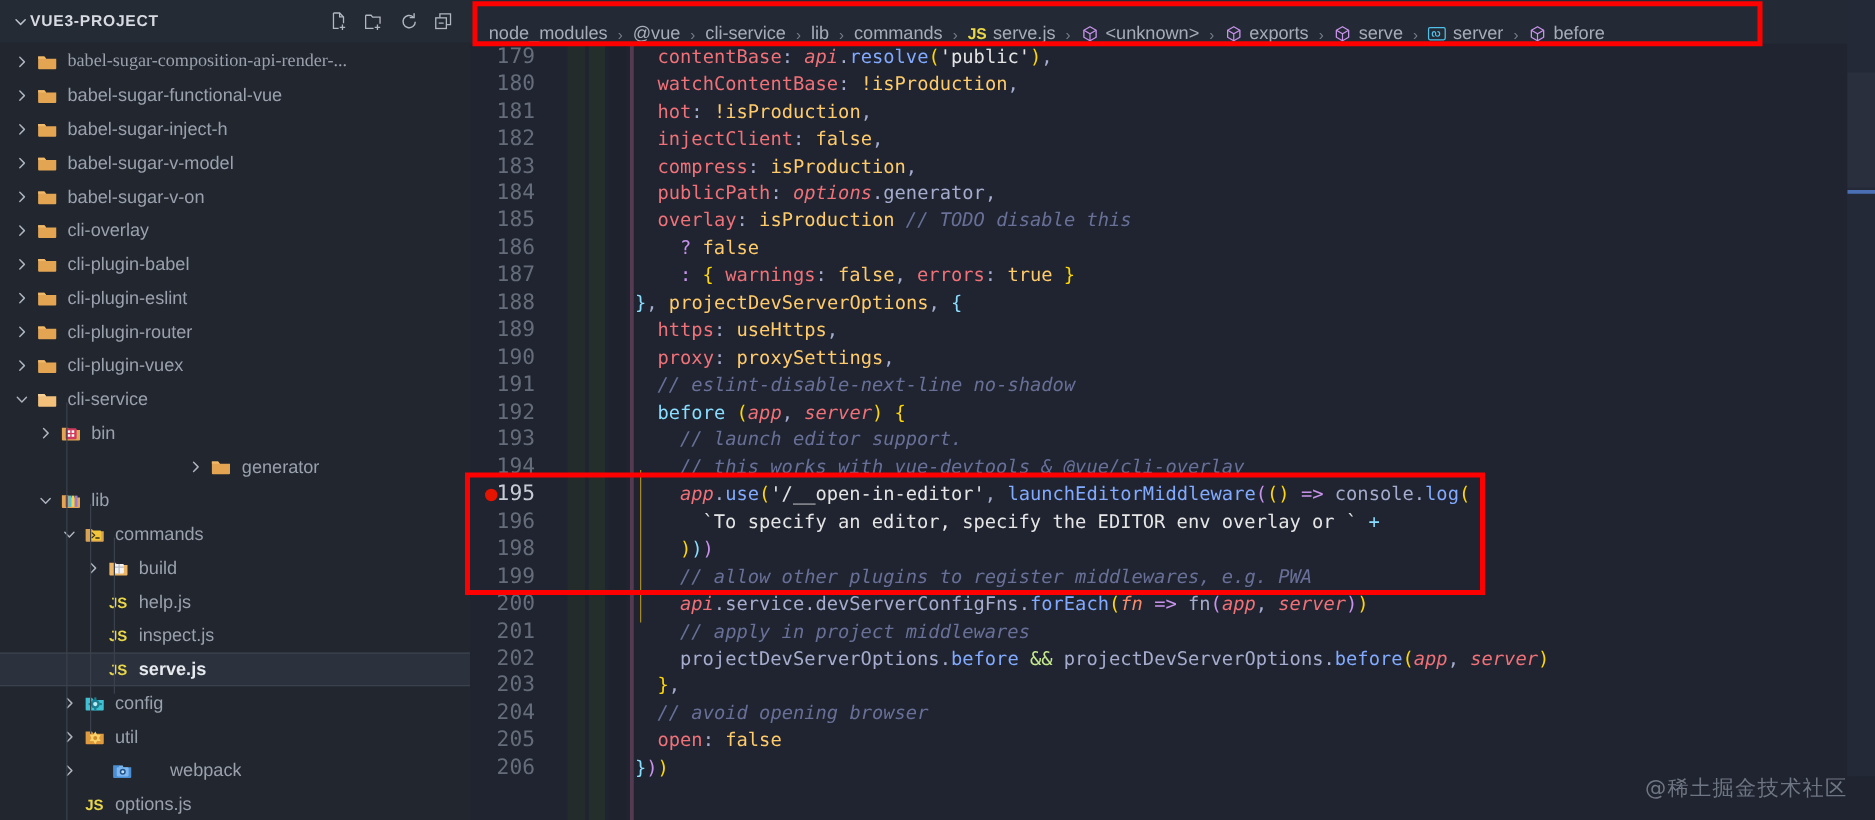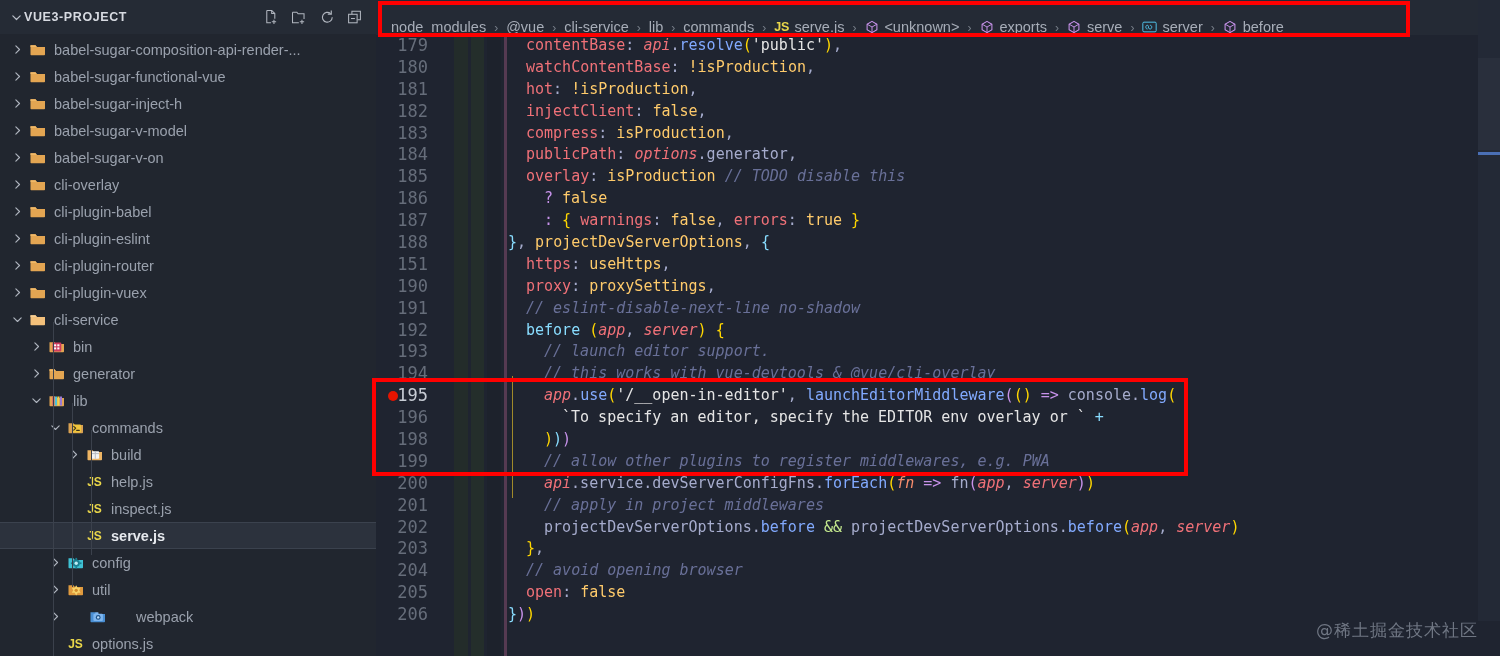--- a/index.html
+++ b/index.html
@@ -253,21 +253,21 @@
         <span>
           <svg class="ico" viewBox="0 0 18 18">
               <rect x="1.7" y="5.6" width="9" height="9" fill="none" stroke="#c5cad3" stroke-width="1.1"></rect>
               <path d="M5.2 5.6V2.3h9v9h-3.3" fill="none" stroke="#c5cad3" stroke-width="1.1"></path>
               <path d="M4.2 10.1h4.2" stroke="#c5cad3" stroke-width="1.1"></path>
             </svg>
         </span>
       </span>
     </div>
     <div class="tree" id="tree">
-        <div class="row" style="padding-left: 10px;">
+        <div class="row" style="padding-left: 10px; font-family: Liberation Serif, serif;">
           <span class="twisty">
             <svg width="11" height="11" viewBox="0 0 12 12">
               <path d="M4.2 2 L8.2 6 L4.2 10" fill="none" stroke="currentColor" stroke-width="1.25" stroke-linecap="round" stroke-linejoin="round"></path>
             </svg>
           </span>
           <span class="ficon">
             <svg width="18" height="18" viewBox="0 0 18 18">
               <path d="M1.5 4.2h5l1.4 1.7h8.1v7.6a.8.8 0 0 1-.8.8H2.3a.8.8 0 0 1-.8-.8z" fill="#e3a552"></path>
               <path d="M1.5 4.2h5l1.4 1.7H1.5z" fill="#f0b968"></path>
             </svg>
@@ -425,21 +425,21 @@
               <path d="M1.5 4.2h5l1.4 1.7h8.1v7.6a.8.8 0 0 1-.8.8H2.3a.8.8 0 0 1-.8-.8z" fill="#e3a552"></path>
               <rect x="4.5" y="4.6" width="8.8" height="8.8" rx="1" fill="#cf3b5e"></rect>
               <rect x="6.1" y="6.3" width="2.1" height="2.0" fill="#fff"></rect>
               <rect x="9.3" y="6.3" width="2.1" height="2.0" fill="#fff"></rect>
               <rect x="6.1" y="9.4" width="2.1" height="2.0" fill="#fff"></rect>
               <rect x="9.3" y="9.4" width="2.1" height="2.0" fill="#fff"></rect>
             </svg>
           </span>
           <span class="label">bin</span>
         </div>
-        <div class="row" style="padding-left: 29px;">
+        <div class="row" style="padding-left: 29px; justify-content: center;">
           <span class="twisty">
             <svg width="11" height="11" viewBox="0 0 12 12">
               <path d="M4.2 2 L8.2 6 L4.2 10" fill="none" stroke="currentColor" stroke-width="1.25" stroke-linecap="round" stroke-linejoin="round"></path>
             </svg>
           </span>
           <span class="ficon">
             <svg width="18" height="18" viewBox="0 0 18 18">
               <path d="M1.5 4.2h5l1.4 1.7h8.1v7.6a.8.8 0 0 1-.8.8H2.3a.8.8 0 0 1-.8-.8z" fill="#e3a552"></path>
               <path d="M1.5 4.2h5l1.4 1.7H1.5z" fill="#f0b968"></path>
             </svg>
@@ -677,21 +677,21 @@
           <div class="line"><span class="ln">179</span><span class="src" style="padding-left: 90px;"><span class="t-prop">contentBase</span><span class="t-plain">: </span><span class="t-obj">api</span><span class="t-plain">.</span><span class="t-fn">resolve</span><span class="t-yellow">(</span><span class="t-str">'public'</span><span class="t-yellow">)</span><span class="t-plain">,</span></span></div>
           <div class="line"><span class="ln">180</span><span class="src" style="padding-left: 90px;"><span class="t-prop">watchContentBase</span><span class="t-plain">: </span><span class="t-bang">!</span><span class="t-var">isProduction</span><span class="t-plain">,</span></span></div>
           <div class="line"><span class="ln">181</span><span class="src" style="padding-left: 90px;"><span class="t-prop">hot</span><span class="t-plain">: </span><span class="t-bang">!</span><span class="t-var">isProduction</span><span class="t-plain">,</span></span></div>
           <div class="line"><span class="ln">182</span><span class="src" style="padding-left: 90px;"><span class="t-prop">injectClient</span><span class="t-plain">: </span><span class="t-var">false</span><span class="t-plain">,</span></span></div>
           <div class="line"><span class="ln">183</span><span class="src" style="padding-left: 90px;"><span class="t-prop">compress</span><span class="t-plain">: </span><span class="t-var">isProduction</span><span class="t-plain">,</span></span></div>
           <div class="line"><span class="ln">184</span><span class="src" style="padding-left: 90px;"><span class="t-prop">publicPath</span><span class="t-plain">: </span><span class="t-obj">options</span><span class="t-plain">.generator,</span></span></div>
           <div class="line"><span class="ln">185</span><span class="src" style="padding-left: 90px;"><span class="t-prop">overlay</span><span class="t-plain">: </span><span class="t-var">isProduction</span><span class="t-plain"> </span><span class="t-cmt">// TODO disable this</span></span></div>
           <div class="line"><span class="ln">186</span><span class="src" style="padding-left: 108px;"><span class="t-magenta">? </span><span class="t-var">false</span></span></div>
           <div class="line"><span class="ln">187</span><span class="src" style="padding-left: 108px;"><span class="t-magenta">: </span><span class="t-yellow">{</span><span class="t-plain"> </span><span class="t-prop">warnings</span><span class="t-plain">: </span><span class="t-var">false</span><span class="t-plain">, </span><span class="t-prop">errors</span><span class="t-plain">: </span><span class="t-var">true</span><span class="t-plain"> </span><span class="t-yellow">}</span></span></div>
           <div class="line"><span class="ln">188</span><span class="src" style="padding-left: 72px;"><span class="t-punc">}</span><span class="t-plain">, </span><span class="t-var">projectDevServerOptions</span><span class="t-plain">, </span><span class="t-punc">{</span></span></div>
-          <div class="line"><span class="ln">151</span><span class="src" style="padding-left: 90px;"><span class="t-prop">https</span><span class="t-plain">: </span><span class="t-var">useHttps</span><span class="t-plain">,</span></span></div>
+          <div class="line"><span class="ln">189</span><span class="src" style="padding-left: 90px;"><span class="t-prop">https</span><span class="t-plain">: </span><span class="t-var">useHttps</span><span class="t-plain">,</span></span></div>
           <div class="line"><span class="ln">190</span><span class="src" style="padding-left: 90px;"><span class="t-prop">proxy</span><span class="t-plain">: </span><span class="t-var">proxySettings</span><span class="t-plain">,</span></span></div>
           <div class="line"><span class="ln">191</span><span class="src" style="padding-left: 90px;"><span class="t-cmt">// eslint-disable-next-line no-shadow</span></span></div>
           <div class="line"><span class="ln">192</span><span class="src" style="padding-left: 90px;"><span class="t-kw">before </span><span class="t-yellow">(</span><span class="t-ital">app</span><span class="t-plain">, </span><span class="t-ital">server</span><span class="t-yellow">)</span><span class="t-plain"> </span><span class="t-yellow">{</span></span></div>
           <div class="line"><span class="ln">193</span><span class="src" style="padding-left: 108px;"><span class="t-cmt">// launch editor support.</span></span></div>
           <div class="line"><span class="ln">194</span><span class="src" style="padding-left: 108px;"><span class="t-cmt">// this works with vue-devtools &amp; @vue/cli-overlay</span></span></div>
           <div class="line cur"><span class="bp"></span><span class="ln">195</span><span class="src" style="padding-left: 108px;"><span class="t-ital">app</span><span class="t-plain">.</span><span class="t-fn">use</span><span class="t-yellow">(</span><span class="t-str">'/__open-in-editor'</span><span class="t-plain">, </span><span class="t-fn">launchEditorMiddleware</span><span class="t-magenta">(</span><span class="t-yellow">(</span><span class="t-yellow">)</span><span class="t-plain"> </span><span class="t-magenta">=&gt;</span><span class="t-plain"> console.</span><span class="t-fn">log</span><span class="t-yellow">(</span></span></div>
           <div class="line"><span class="ln">196</span><span class="src" style="padding-left: 126px;"><span class="t-str">`To specify an editor, specify the EDITOR env overlay or `</span><span class="t-plain"> </span><span class="t-kw">+</span></span></div>
           <div class="line"><span class="ln">198</span><span class="src" style="padding-left: 108px;"><span class="t-yellow">)</span><span class="t-kw">)</span><span class="t-magenta">)</span></span></div>
           <div class="line"><span class="ln">199</span><span class="src" style="padding-left: 108px;"><span class="t-cmt">// allow other plugins to register middlewares, e.g. PWA</span></span></div>
           <div class="line"><span class="ln">200</span><span class="src" style="padding-left: 108px;"><span class="t-obj">api</span><span class="t-plain">.service.devServerConfigFns.</span><span class="t-fn">forEach</span><span class="t-yellow">(</span><span class="t-param">fn</span><span class="t-plain"> </span><span class="t-magenta">=&gt;</span><span class="t-plain"> </span><span class="t-plain">fn</span><span class="t-magenta">(</span><span class="t-ital">app</span><span class="t-plain">, </span><span class="t-ital">server</span><span class="t-magenta">)</span><span class="t-yellow">)</span></span></div>

